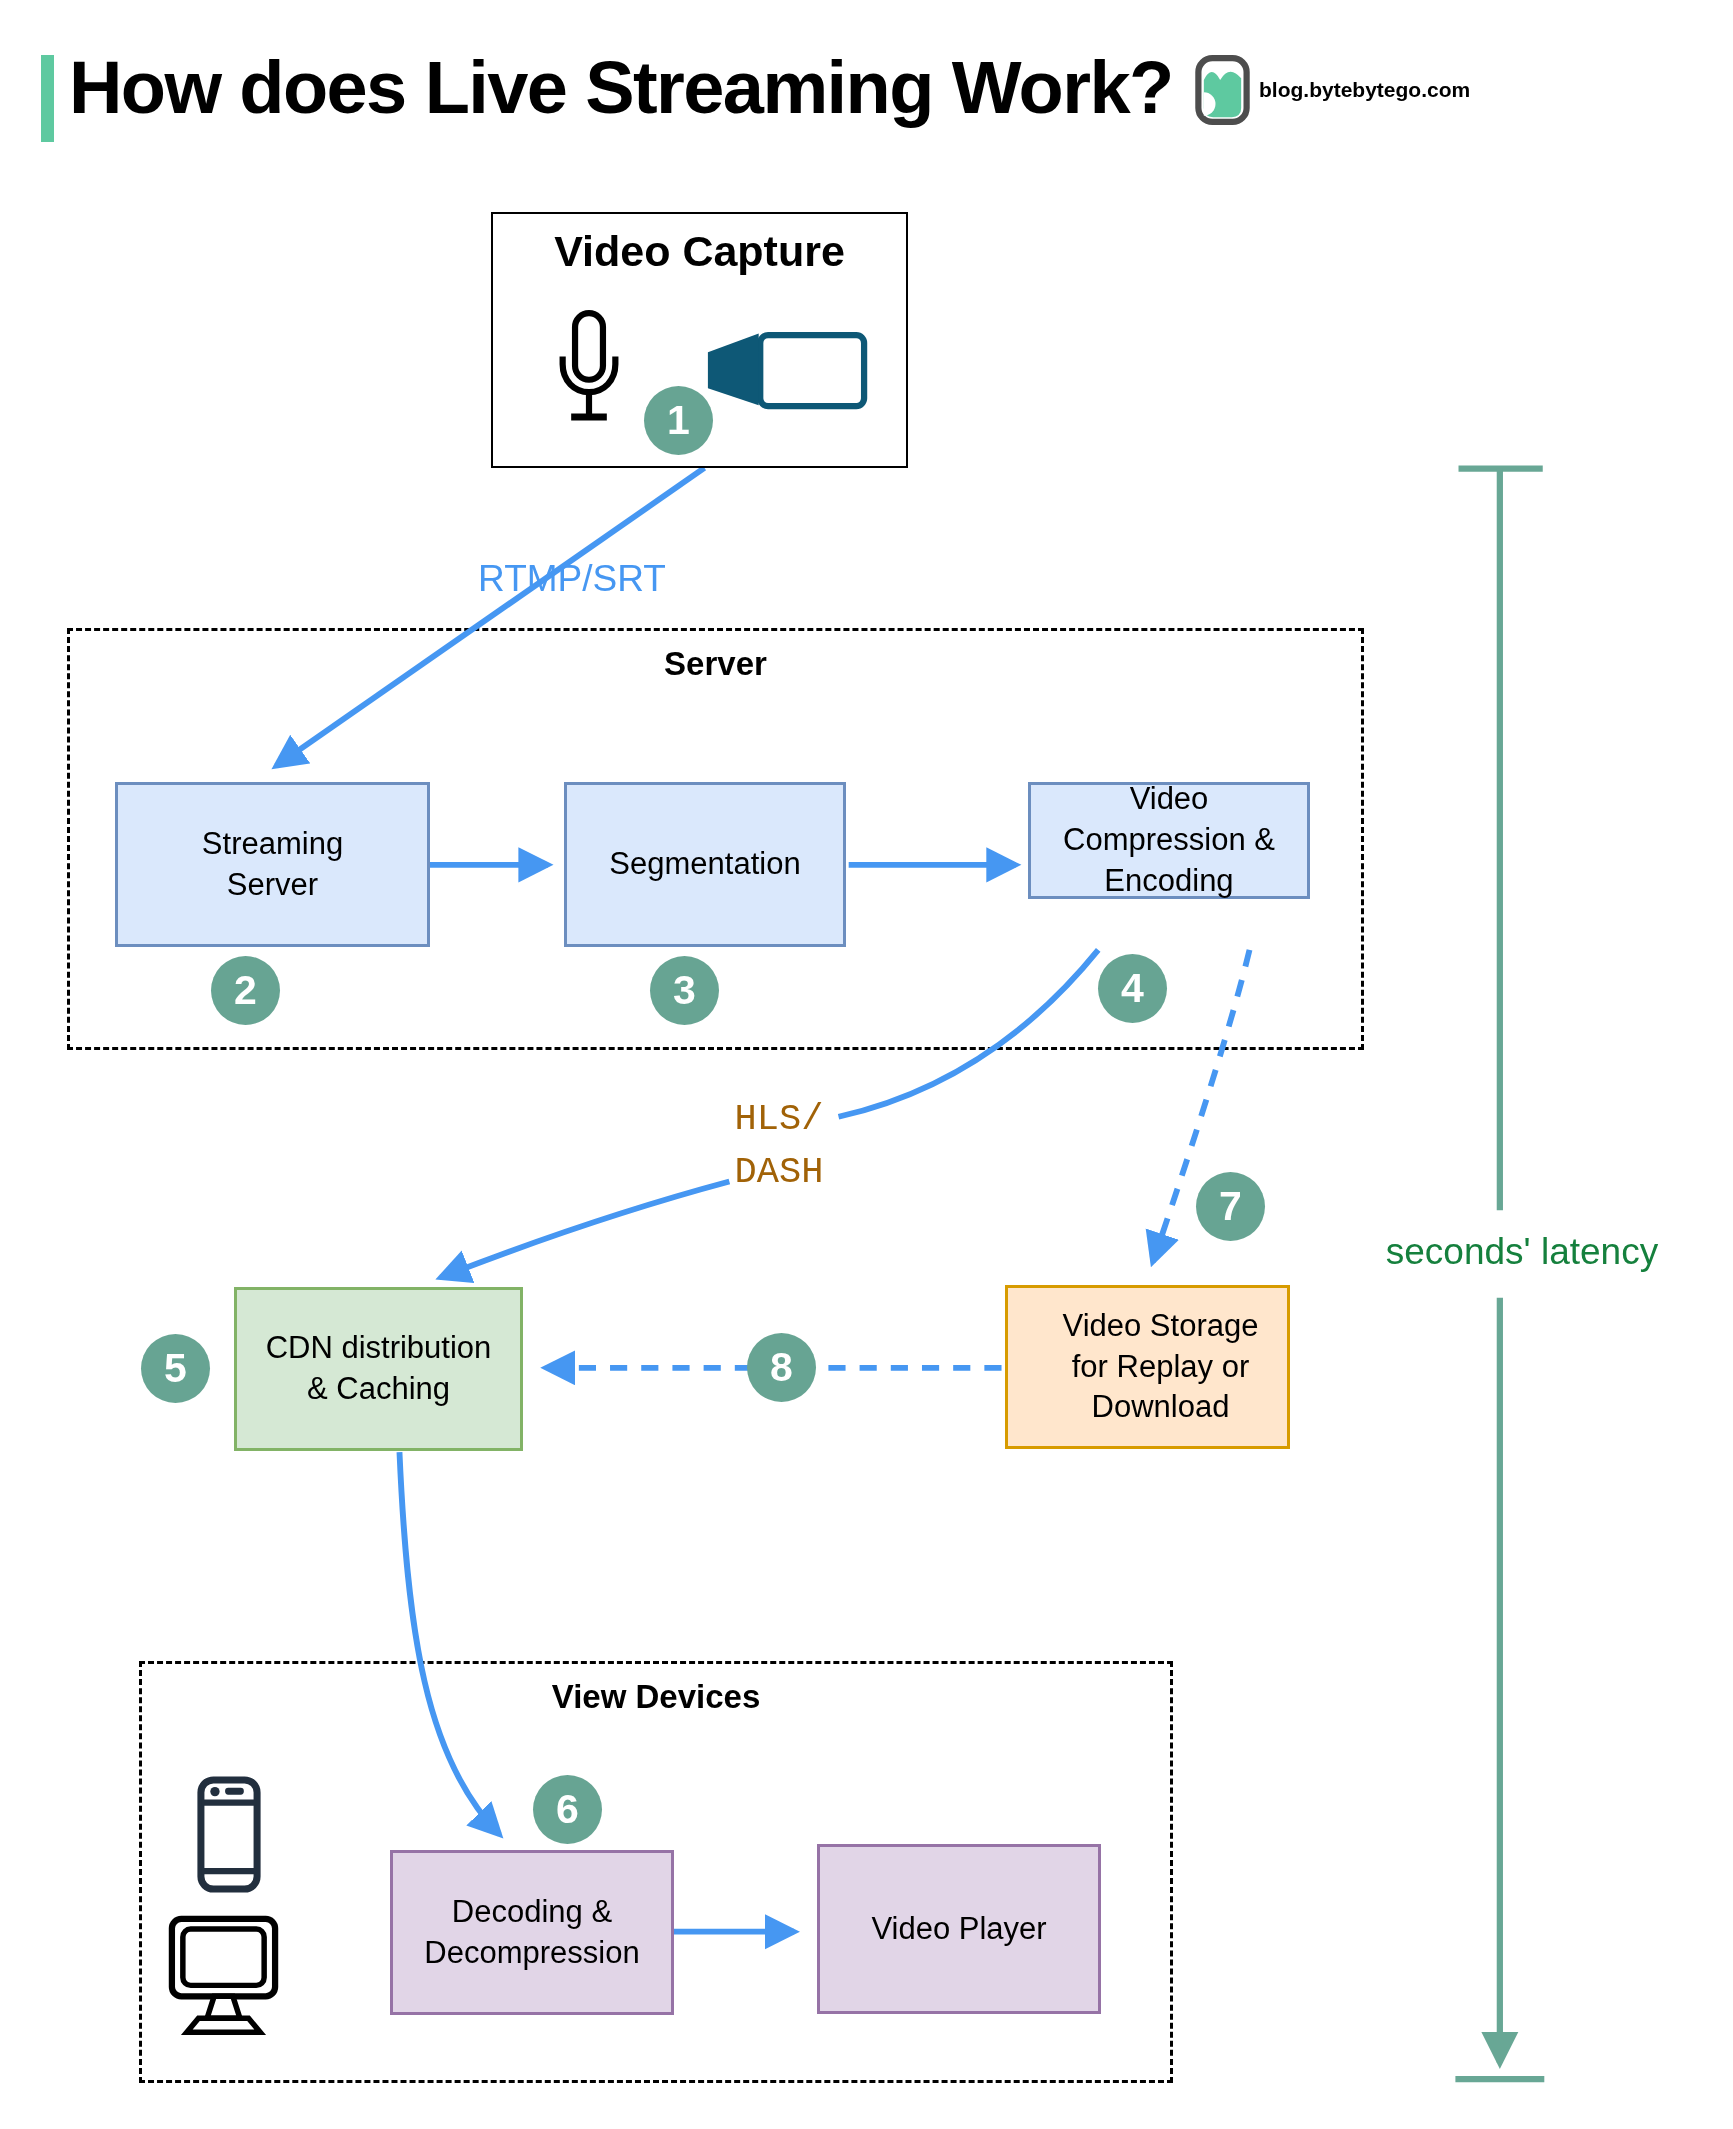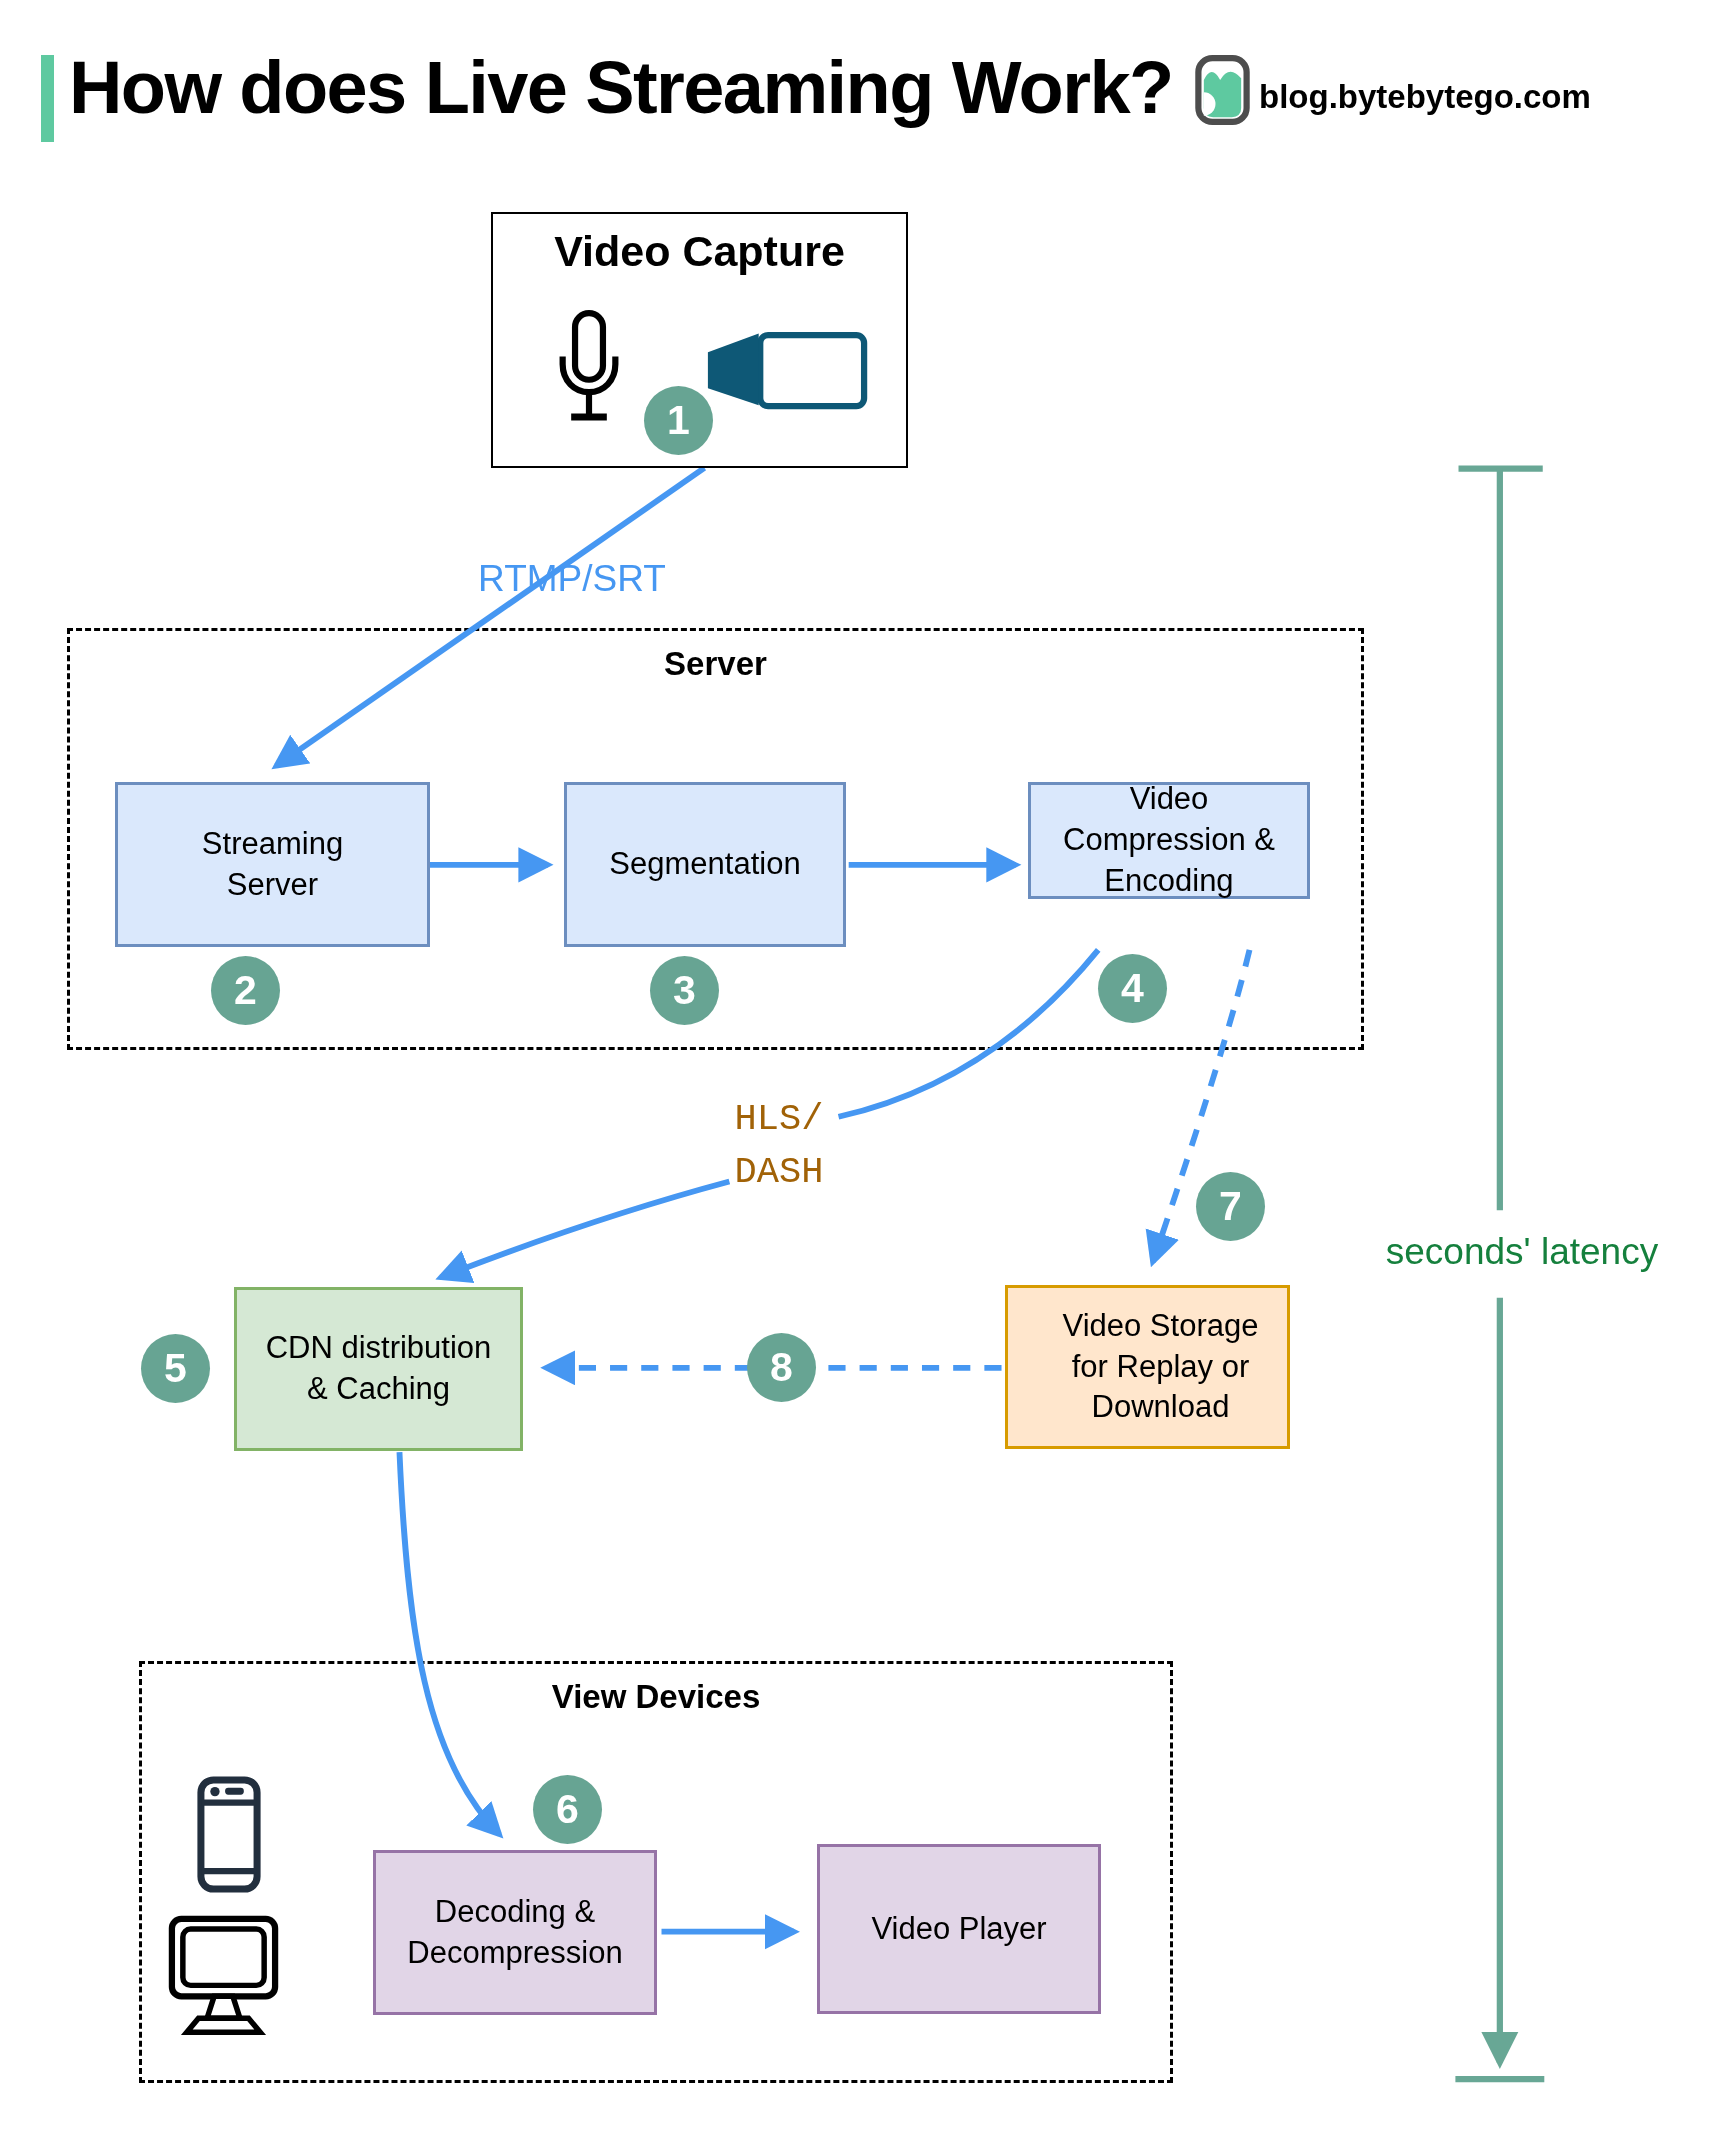--- a/index.html
+++ b/index.html
@@ -4,21 +4,21 @@
 <style>
   html,body{margin:0;padding:0;background:#ffffff;}
   #canvas{
     position:relative;width:1734px;height:2129px;background:#ffffff;
     font-family:"Liberation Sans","DejaVu Sans",sans-serif;color:#000;overflow:hidden;
   }
   
   .accent-bar{position:absolute;left:41px;top:55px;width:13.3px;height:87px;background:#5ec9a0;}
   .title{position:absolute;left:69px;top:45px;margin:0;font-size:74px;font-weight:bold;letter-spacing:-1.6px;white-space:nowrap;}
   .logo{position:absolute;left:1195px;top:55px;width:55px;height:70px;}
-  .site{position:absolute;left:1259px;top:78px;font-size:33px;font-weight:700;letter-spacing:0px;white-space:nowrap;}
+  .site{position:absolute;left:1259px;top:78px;font-size:21px;font-weight:700;letter-spacing:0px;white-space:nowrap;}
 
   
   .container{position:absolute;border:3.1px dashed #000;z-index:1;background:transparent;}
   .container-label{position:absolute;top:14px;left:0;width:100%;text-align:center;font-size:33px;font-weight:bold;}
   .server-box{left:67px;top:628px;width:1291px;height:416px;}
   .devices-box{left:139px;top:1661px;width:1028px;height:416px;}
 
   
   .edges{position:absolute;left:0;top:0;z-index:2;pointer-events:none;}
 
@@ -33,21 +33,21 @@
   .vc{left:491px;top:212px;width:417px;height:256px;border:2.3px solid #000;background:#fff;position:absolute;z-index:3;box-sizing:border-box;}
   .vc-title{position:absolute;top:12.5px;left:0;width:100%;text-align:center;font-size:43px;font-weight:bold;}
   .mic-wrap{position:absolute;left:65px;top:94px;width:62px;height:128px;}
   .cam-wrap{position:absolute;left:211px;top:117px;width:164px;height:80px;}
 
   .n-streaming {left:115px; top:782px;width:315px;height:165px;}
   .n-segment   {left:564px; top:782px;width:282px;height:165px;}
   .n-compress  {left:1028px;top:782px;width:282px;height:117px;}
   .n-cdn       {left:234px; top:1287px;width:289px;height:164px;}
   .n-storage   {left:1005px;top:1285px;width:285px;height:164px;}
-  .n-decoding  {left:373px; top:1850px;width:284px;height:165px;}
+  .n-decoding  {left:390px; top:1850px;width:284px;height:165px;}
   .n-player    {left:817px;top:1844px;width:284px;height:170px;}
 
   
   .step{position:absolute;width:69px;height:69px;border-radius:50%;background:#67a493;color:#fff;
         display:flex;align-items:center;justify-content:center;font-size:41px;font-weight:bold;z-index:4;}
   .s1{left:644px; top:386px;}
   .s2{left:211px; top:956px;}
   .s3{left:650px; top:956px;}
   .s4{left:1098px;top:954px;}
   .s5{left:141px; top:1334px;}

